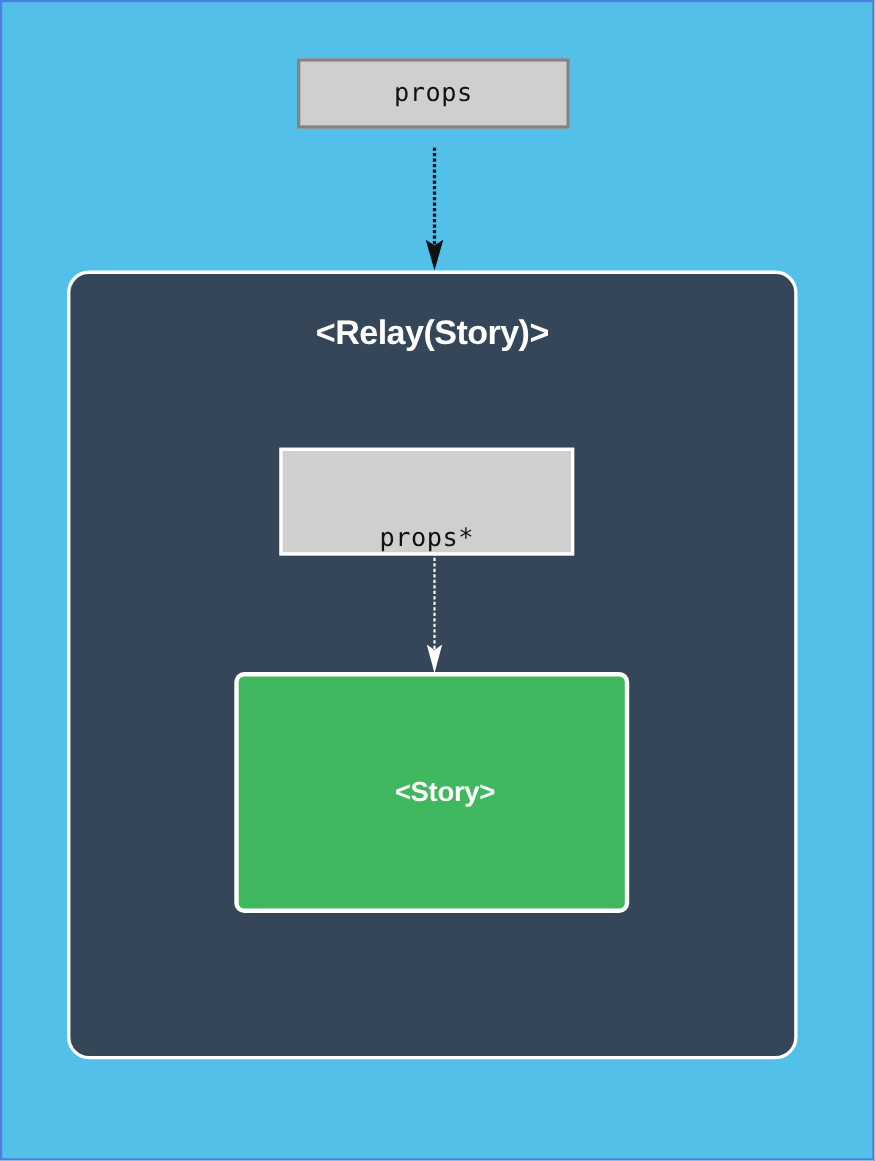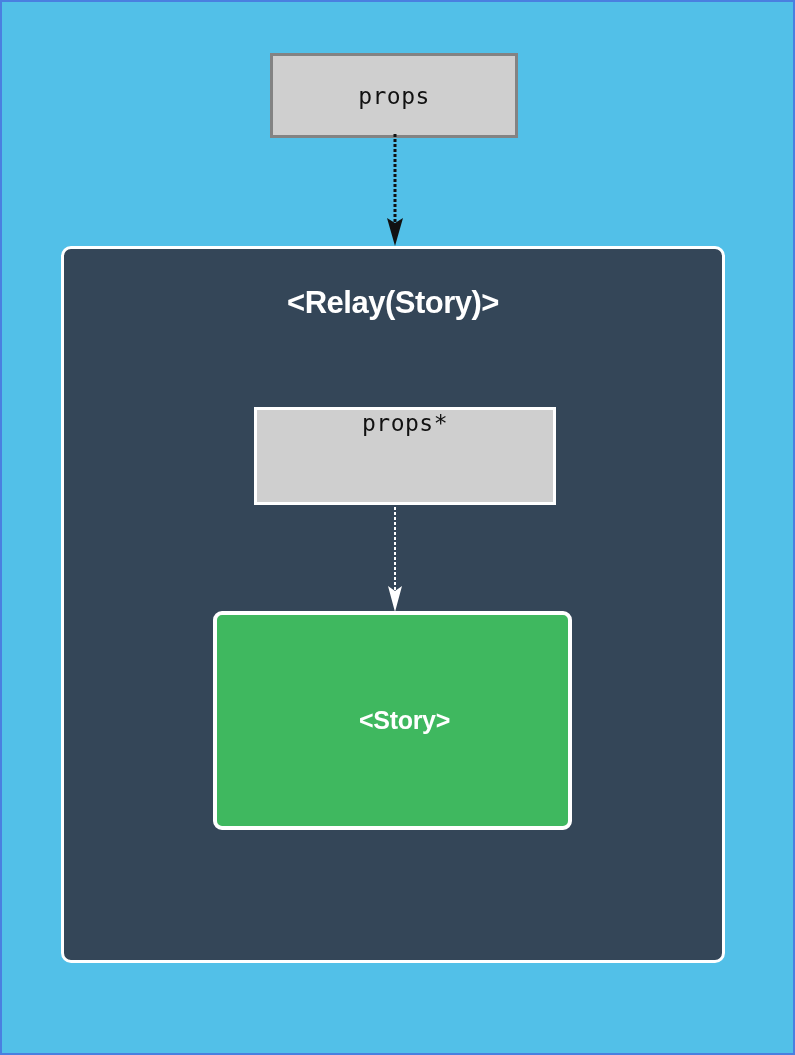--- a/index.html
+++ b/index.html
@@ -17,21 +17,21 @@
     overflow: hidden;
     font-family: "Liberation Sans", sans-serif;
   }
 
   
   .props-outer {
     position: absolute;
     left: 268px;
     top: 51px;
     width: 248px;
-    height: 85px;
+    height: 64px;
     box-sizing: border-box;
     background: #cfcfcf;
     border: 3px solid #838383;
     display: flex;
     align-items: center;
     justify-content: center;
   }
   .props-outer .label {
     font-family: "DejaVu Sans Mono", "Liberation Mono", monospace;
     font-size: 23px;
@@ -51,47 +51,47 @@
   
   .relay-box {
     position: absolute;
     left: 59px;
     top: 244px;
     width: 664px;
     height: 717px;
     box-sizing: border-box;
     background: #344658;
     border: 3px solid #ffffff;
-    border-radius: 10px;
+    border-radius: 20px;
   }
   .relay-title {
     position: absolute;
     left: 0;
     right: 0;
     top: 36px;
     text-align: center;
     color: #ffffff;
     font-size: 31px;
     font-weight: bold;
     font-family: "Liberation Sans", sans-serif;
     letter-spacing: -0.5px;
   }
 
   
   .props-inner {
     position: absolute;
     left: 252px;
     top: 405px;
-    width: 302px;
+    width: 268px;
     height: 98px;
     box-sizing: border-box;
     background: #cfcfcf;
     border: 3px solid #ffffff;
     display: flex;
-    align-items: flex-start;
+    align-items: flex-end;
     justify-content: center;
   }
   .props-inner .label {
     font-family: "DejaVu Sans Mono", "Liberation Mono", monospace;
     font-size: 23px;
     color: #111111;
     letter-spacing: 0.5px;
   }
 
   

